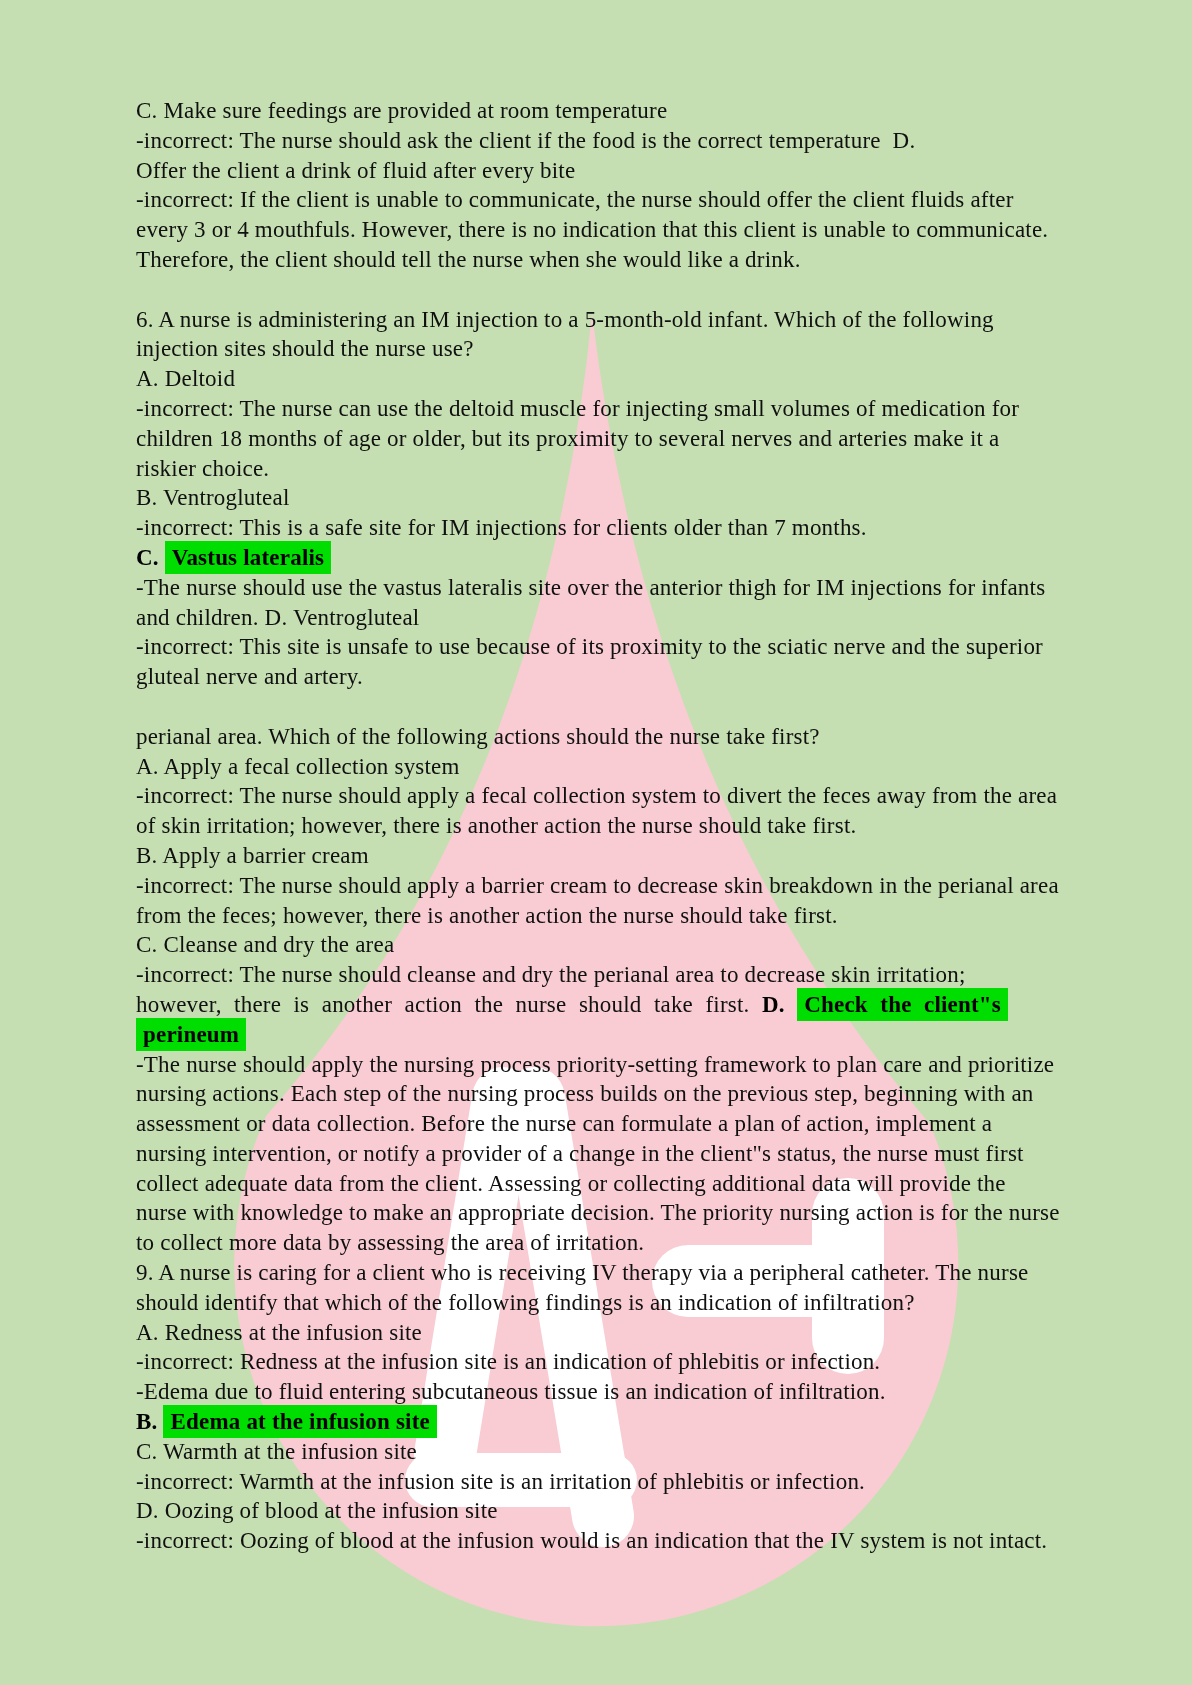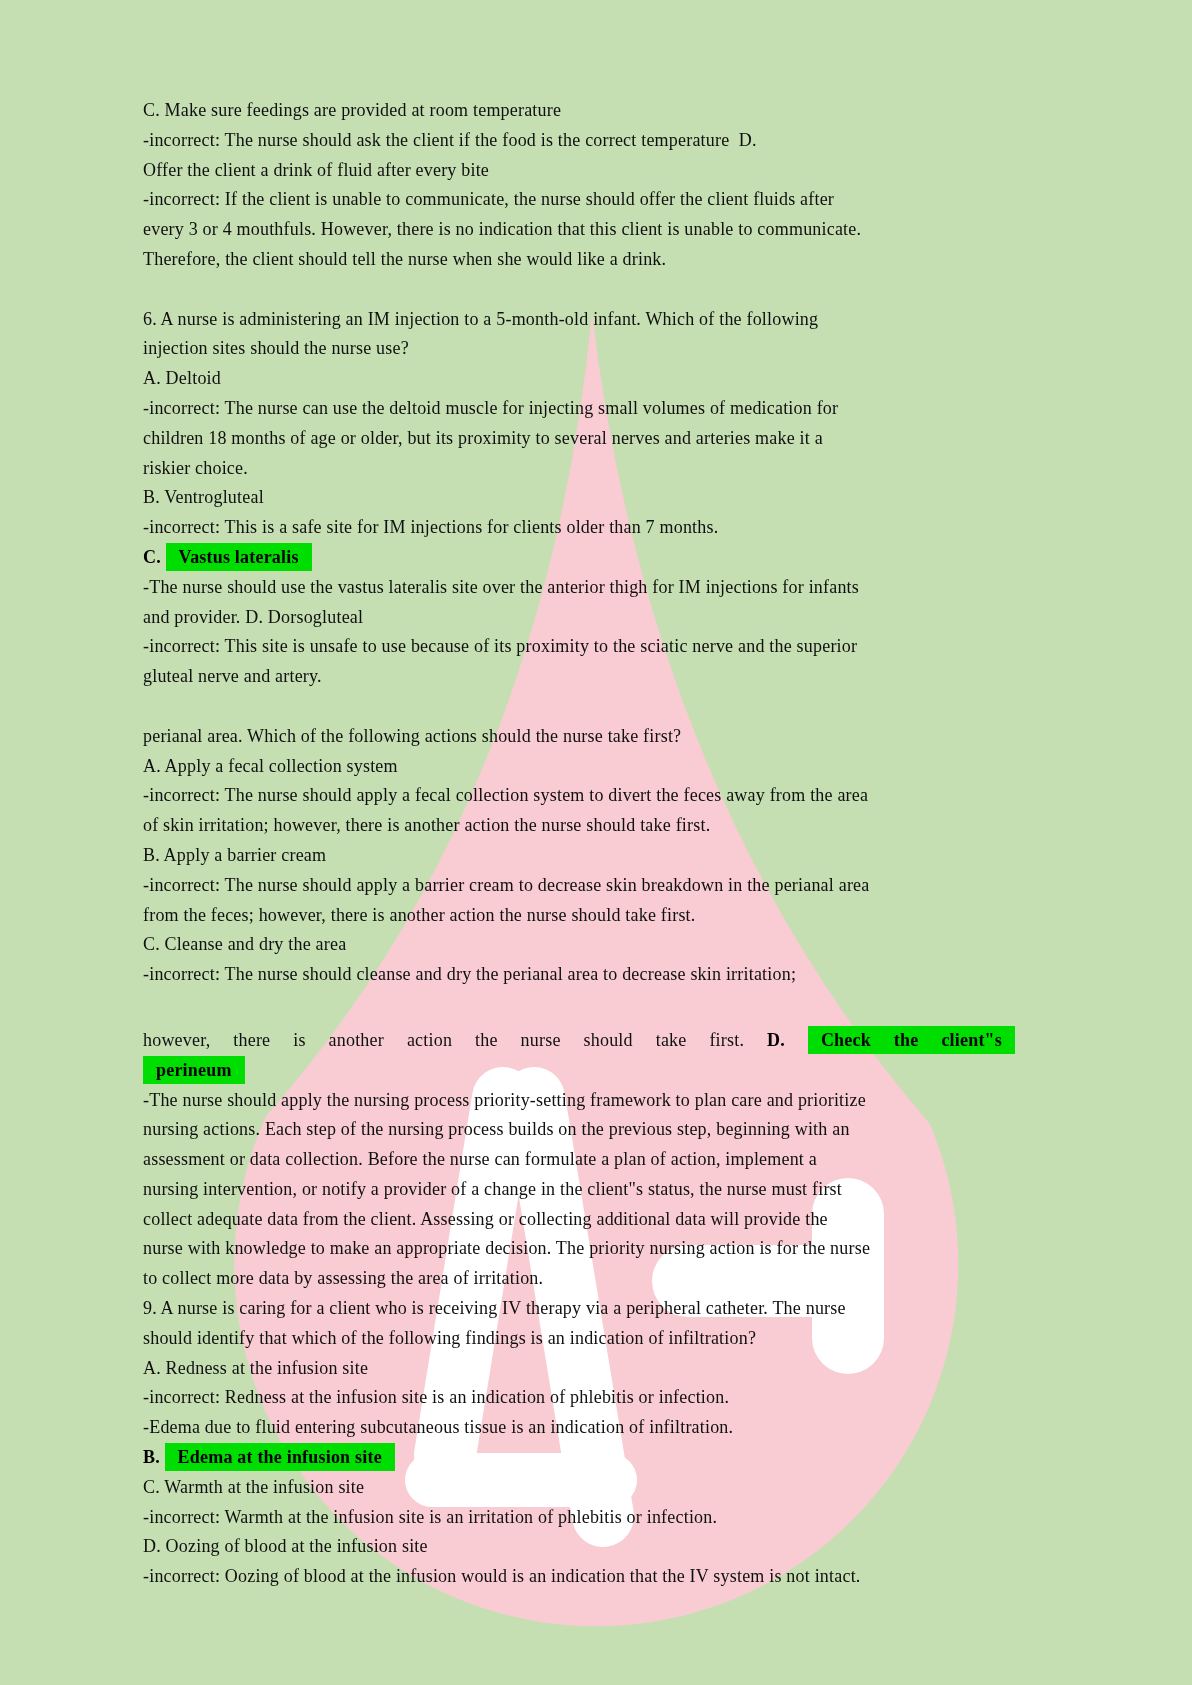--- a/index.html
+++ b/index.html
@@ -6,29 +6,29 @@
   body{
     width:1192px;height:1685px;
     position:relative;
     overflow:hidden;
     font-family:"Liberation Serif", serif;
   }
   #watermark{
     position:absolute;left:0;top:0;z-index:0;
   }
   #doc{
-    position:absolute;left:143px;top:96px;width:990px;z-index:1;
-    font-size:18px;line-height:29.8px;color:#101010;
+    position:absolute;left:136px;top:96px;width:990px;z-index:1;
+    font-size:23px;line-height:29.8px;color:#101010;
     letter-spacing:0.2px;
   }
   .line{height:29.8px;white-space:pre;}
   .line.blank{height:29.8px;}
-  .line.j{width:872px;white-space:normal;text-align:justify;text-align-last:justify;margin-top:36px;}
+  .line.j{width:872px;white-space:normal;text-align:justify;text-align-last:justify;}
   .b{font-weight:bold;color:#000;}
-  .h{background:var(--hl,#00dd00);padding:4px 13px;}
+  .h{background:var(--hl,#00dd00);padding:4px 7px;}
 </style>
 </head>
 <body style="background: rgb(197, 223, 178); --hl: #00dd00;">
 
 <svg id="watermark" width="1192" height="1685" viewBox="0 0 1192 1685">
   <path d="M 592 313 Q 650 800 930 1124 A 362 362 0 1 1 266 1116 Q 545 800 592 313 Z" fill="#f8ccd2"></path>
   <g stroke-linecap="round" fill="none">
     <path stroke-width="62" d="M 503 1098 L 445 1455" stroke="#ffffff"></path>
     <path stroke-width="62" d="M 534 1098 L 603 1516" stroke="#ffffff"></path>
     <path stroke-width="54" d="M 432 1480 L 610 1480" stroke="#ffffff"></path>
@@ -48,21 +48,21 @@
     <div class="line"><span>6. A nurse is administering an IM injection to a 5-month-old infant. Which of the following</span></div>
     <div class="line"><span>injection sites should the nurse use?</span></div>
     <div class="line"><span>A. Deltoid</span></div>
     <div class="line"><span>-incorrect: The nurse can use the deltoid muscle for injecting small volumes of medication for</span></div>
     <div class="line"><span>children 18 months of age or older, but its proximity to several nerves and arteries make it a</span></div>
     <div class="line"><span>riskier choice.</span></div>
     <div class="line"><span>B. Ventrogluteal</span></div>
     <div class="line"><span>-incorrect: This is a safe site for IM injections for clients older than 7 months.</span></div>
     <div class="line"><span class="b">C. </span><span class="b h">Vastus lateralis</span></div>
     <div class="line"><span>-The nurse should use the vastus lateralis site over the anterior thigh for IM injections for infants</span></div>
-    <div class="line"><span>and provider. D. Dorsogluteal</span></div>
+    <div class="line"><span>and children. D. Ventrogluteal</span></div>
     <div class="line"><span>-incorrect: This site is unsafe to use because of its proximity to the sciatic nerve and the superior</span></div>
     <div class="line"><span>gluteal nerve and artery.</span></div>
     <div class="line blank"></div>
     <div class="line"><span>perianal area. Which of the following actions should the nurse take first?</span></div>
     <div class="line"><span>A. Apply a fecal collection system</span></div>
     <div class="line"><span>-incorrect: The nurse should apply a fecal collection system to divert the feces away from the area</span></div>
     <div class="line"><span>of skin irritation; however, there is another action the nurse should take first.</span></div>
     <div class="line"><span>B. Apply a barrier cream</span></div>
     <div class="line"><span>-incorrect: The nurse should apply a barrier cream to decrease skin breakdown in the perianal area</span></div>
     <div class="line"><span>from the feces; however, there is another action the nurse should take first.</span></div>

